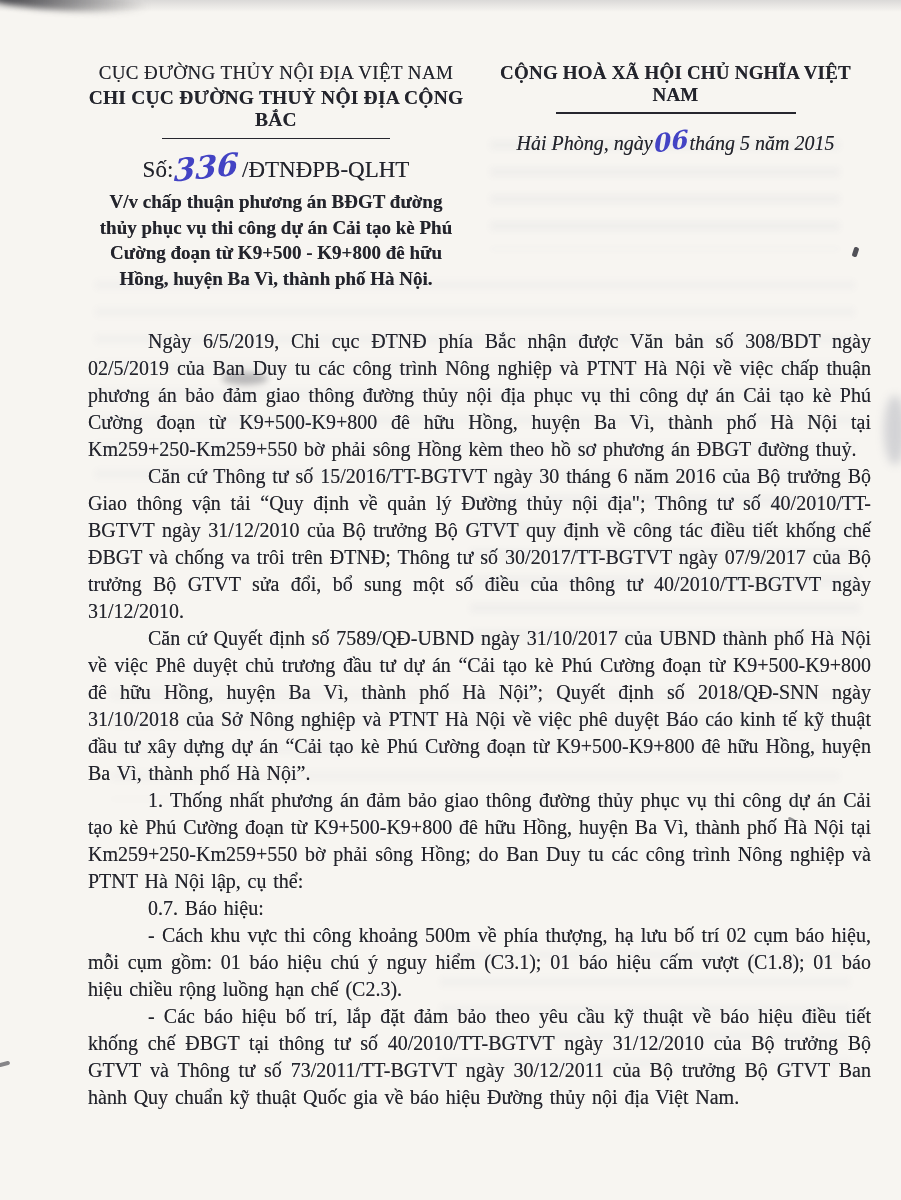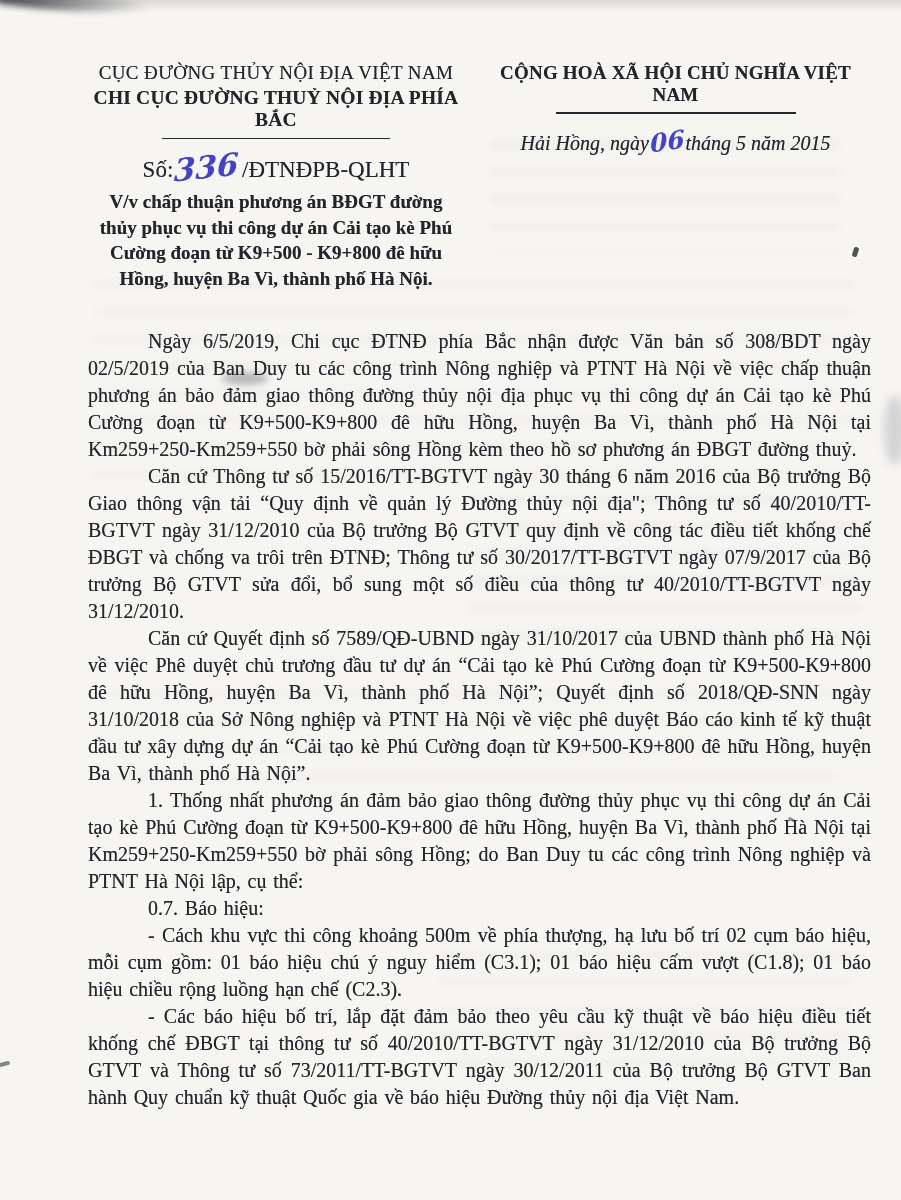--- a/index.html
+++ b/index.html
@@ -84,29 +84,29 @@
   <div class="ghost g5"></div>
   <div class="speck-a"></div>
   <div class="speck-b"></div>
   <div class="speck-c"></div>
   <div class="smear-1"></div>
   <div class="edge-blob"></div>
 
   <header class="doc-header">
     <div class="col-left">
       <div class="org-parent">CỤC ĐƯỜNG THỦY NỘI ĐỊA VIỆT NAM</div>
-      <div class="org-name">CHI CỤC ĐƯỜNG THUỶ NỘI ĐỊA PHÍA BẮC</div>
+      <div class="org-name">CHI CỤC ĐƯỜNG THUỶ NỘI ĐỊA CỘNG BẮC</div>
       <div class="head-rule"></div>
       <div class="doc-number"><span>Số:</span><span class="hand hand-number">336</span><span>/ĐTNĐPB-QLHT</span></div>
       <div class="subject">V/v chấp thuận phương án BĐGT đường thủy phục vụ thi công dự án Cải tạo kè Phú Cường đoạn từ K9+500 - K9+800 đê hữu Hồng, huyện Ba Vì, thành phố Hà Nội.</div>
     </div>
     <div class="col-right">
       <div class="motto-1">CỘNG HOÀ XÃ HỘI CHỦ NGHĨA VIỆT NAM</div>
       <div class="motto-rule"></div>
-      <div class="dateline"><span>Hải Hồng, ngày</span><span class="hand hand-date">06</span><span>tháng 5 năm 2015</span></div>
+      <div class="dateline"><span>Hải Phòng, ngày</span><span class="hand hand-date">06</span><span>tháng 5 năm 2015</span></div>
     </div>
   </header>
 
 
   <main class="body">
     <p>Ngày 6/5/2019, Chi cục ĐTNĐ phía Bắc nhận được Văn bản số 308/BDT ngày 02/5/2019 của Ban Duy tu các công trình Nông nghiệp và PTNT Hà Nội về việc chấp thuận phương án bảo đảm giao thông đường thủy nội địa phục vụ thi công dự án Cải tạo kè Phú Cường đoạn từ K9+500-K9+800 đê hữu Hồng, huyện Ba Vì, thành phố Hà Nội tại Km259+250-Km259+550 bờ phải sông Hồng kèm theo hồ sơ phương án ĐBGT đường thuỷ.</p>
     <p>Căn cứ Thông tư số 15/2016/TT-BGTVT ngày 30 tháng 6 năm 2016 của Bộ trưởng Bộ Giao thông vận tải “Quy định về quản lý Đường thủy nội địa"; Thông tư số 40/2010/TT-BGTVT ngày 31/12/2010 của Bộ trưởng Bộ GTVT quy định về công tác điều tiết khống chế ĐBGT và chống va trôi trên ĐTNĐ; Thông tư số 30/2017/TT-BGTVT ngày 07/9/2017 của Bộ trưởng Bộ GTVT sửa đổi, bổ sung một số điều của thông tư 40/2010/TT-BGTVT ngày 31/12/2010.</p>
     <p>Căn cứ Quyết định số 7589/QĐ-UBND ngày 31/10/2017 của UBND thành phố Hà Nội về việc Phê duyệt chủ trương đầu tư dự án “Cải tạo kè Phú Cường đoạn từ K9+500-K9+800 đê hữu Hồng, huyện Ba Vì, thành phố Hà Nội”; Quyết định số 2018/QĐ-SNN ngày 31/10/2018 của Sở Nông nghiệp và PTNT Hà Nội về việc phê duyệt Báo cáo kinh tế kỹ thuật đầu tư xây dựng dự án “Cải tạo kè Phú Cường đoạn từ K9+500-K9+800 đê hữu Hồng, huyện Ba Vì, thành phố Hà Nội”.</p>
     <p>1. Thống nhất phương án đảm bảo giao thông đường thủy phục vụ thi công dự án Cải tạo kè Phú Cường đoạn từ K9+500-K9+800 đê hữu Hồng, huyện Ba Vì, thành phố Hà Nội tại Km259+250-Km259+550 bờ phải sông Hồng; do Ban Duy tu các công trình Nông nghiệp và PTNT Hà Nội lập, cụ thể:</p>
     <p>0.7. Báo hiệu:</p>

